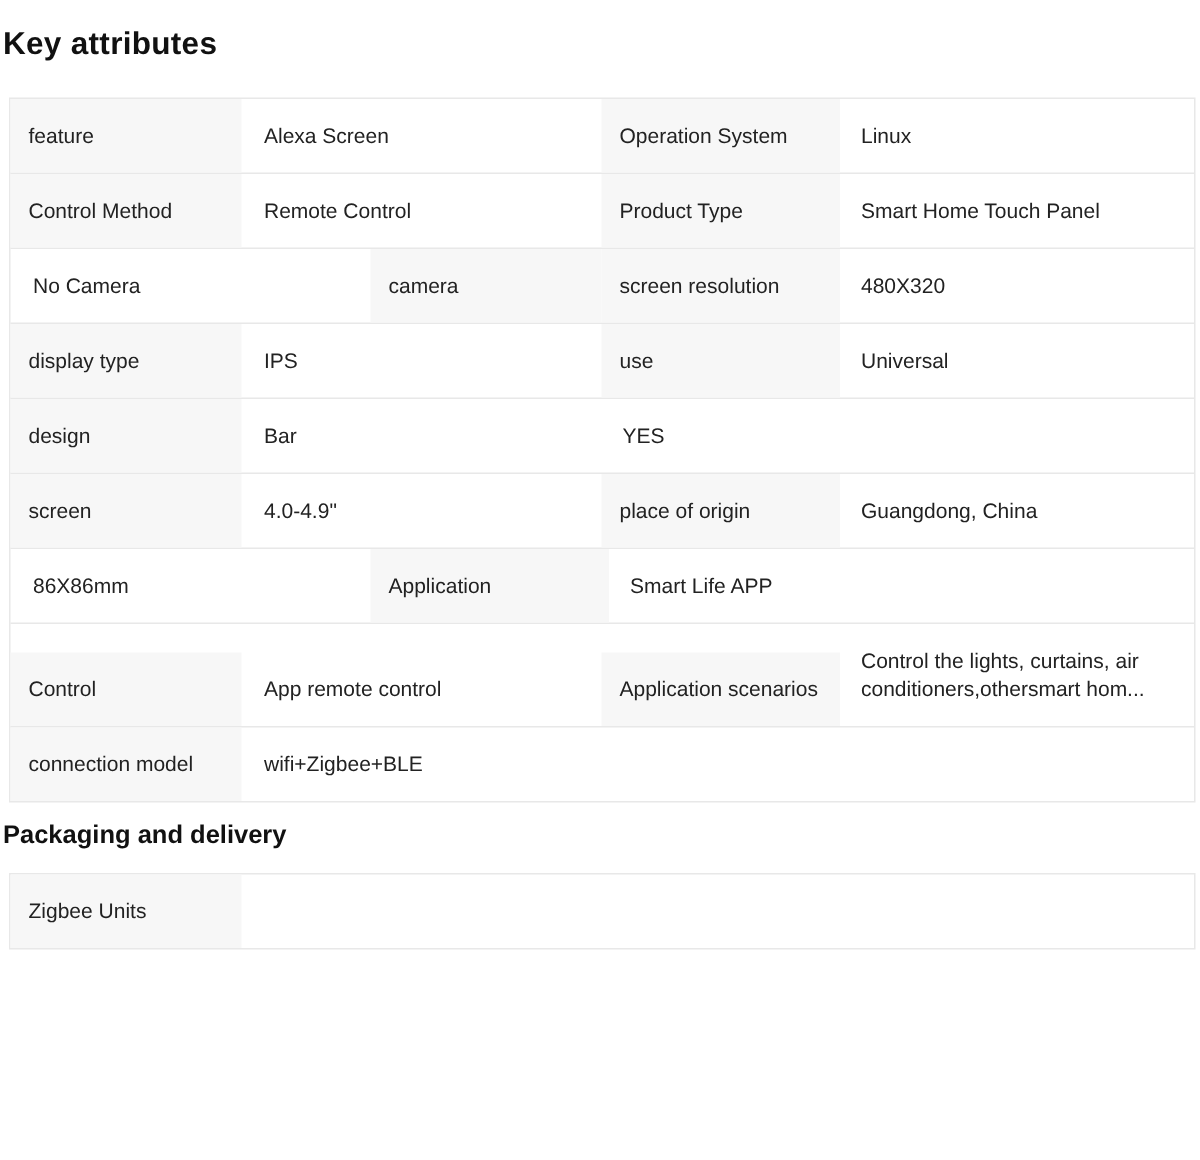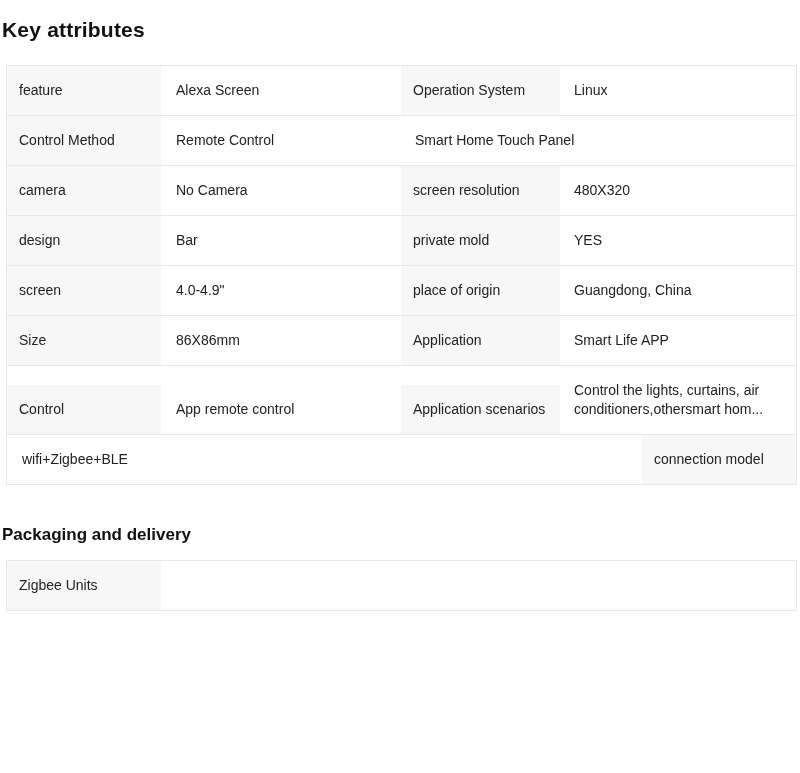--- a/index.html
+++ b/index.html
@@ -25,21 +25,21 @@
   .title-main {
     font-size: 21px;
     line-height: 24px;
     padding-top: 18px;
     margin-bottom: 23px;
     letter-spacing: 0.2px;
   }
   .title-sub {
     font-size: 17px;
     line-height: 20px;
-    margin-top: 40px;
+    margin-top: 12px;
     margin-bottom: 15px;
   }
   .attr-table {
     box-sizing: border-box;
     width: 791px;
     margin-left: 6px;
     border: 1px solid #e8e8e8;
     background: #ffffff;
   }
   .attr-row {
@@ -95,55 +95,60 @@
   <div class="attr-table">
       <div class="attr-row">
         <div class="cell label">feature</div>
         <div class="cell value">Alexa Screen</div>
         <div class="cell label l2">Operation System</div>
         <div class="cell value v2">Linux</div>
       </div>
       <div class="attr-row">
         <div class="cell label">Control Method</div>
         <div class="cell value">Remote Control</div>
+        <div class="cell label l2">Product Type</div>
         <div class="cell value v2">Smart Home Touch Panel</div>
       </div>
       <div class="attr-row">
+        <div class="cell value">No Camera</div>
         <div class="cell label">camera</div>
-        <div class="cell value">No Camera</div>
         <div class="cell label l2">screen resolution</div>
         <div class="cell value v2">480X320</div>
       </div>
       <div class="attr-row">
+        <div class="cell label">display type</div>
+        <div class="cell value">IPS</div>
+        <div class="cell label l2">use</div>
+        <div class="cell value v2">Universal</div>
+      </div>
+      <div class="attr-row">
         <div class="cell label">design</div>
         <div class="cell value">Bar</div>
-        <div class="cell label l2">private mold</div>
         <div class="cell value v2">YES</div>
       </div>
       <div class="attr-row">
         <div class="cell label">screen</div>
         <div class="cell value">4.0-4.9"</div>
         <div class="cell label l2">place of origin</div>
         <div class="cell value v2">Guangdong, China</div>
       </div>
       <div class="attr-row">
-        <div class="cell label">Size</div>
         <div class="cell value">86X86mm</div>
         <div class="cell label l2">Application</div>
         <div class="cell value v2">Smart Life APP</div>
       </div>
       <div class="attr-row">
         <div class="cell label">Control</div>
         <div class="cell value">App remote control</div>
         <div class="cell label l2">Application scenarios</div>
         <div class="cell value v2">Control the lights, curtains, air conditioners,othersmart hom...</div>
       </div>
       <div class="attr-row">
+        <div class="cell label">connection model</div>
         <div class="cell value vfull">wifi+Zigbee+BLE</div>
-        <div class="cell label">connection model</div>
       </div>
     </div>
 
   <h2 class="section-title title-sub">Packaging and delivery</h2>
 
   <div class="attr-table">
       <div class="attr-row">
         <div class="cell label">Zigbee Units</div>
       </div>
     </div>

